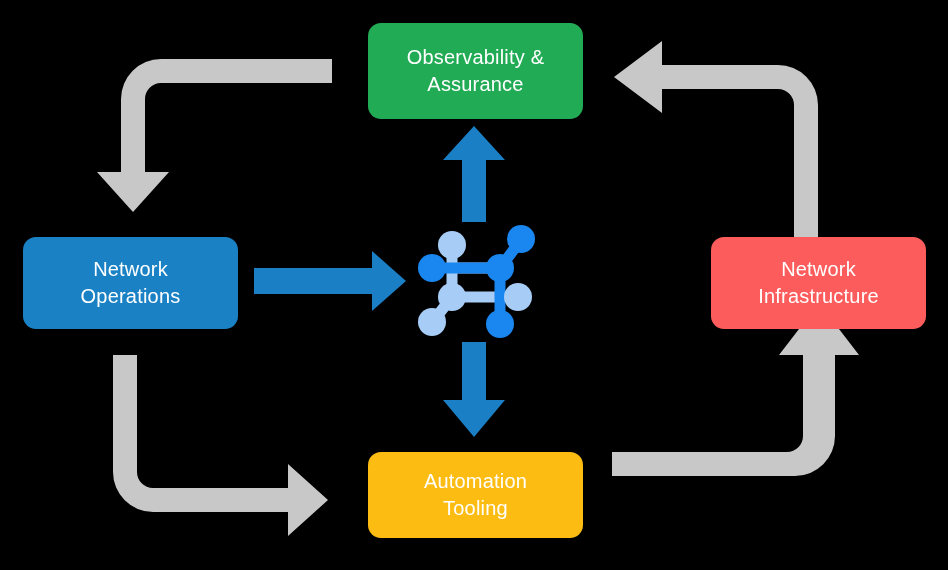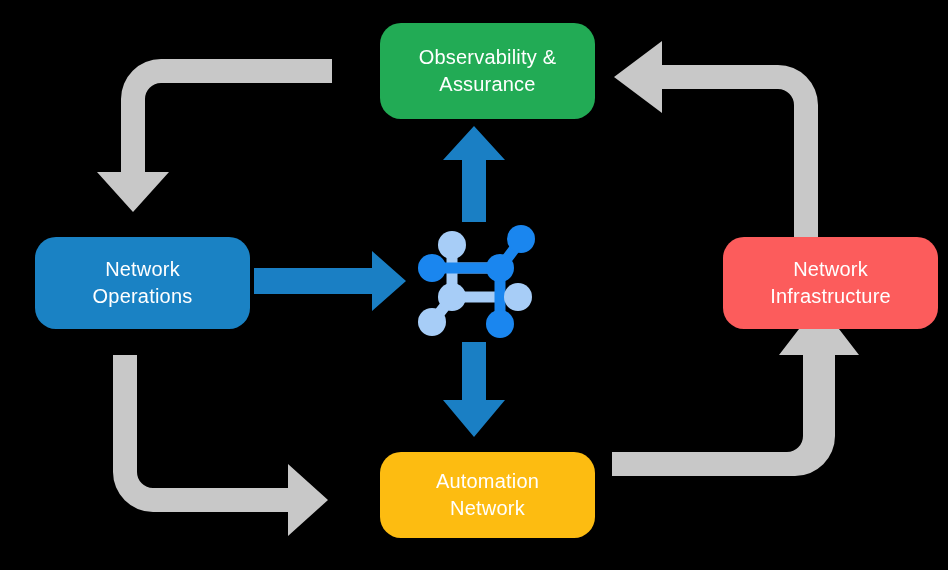--- a/index.html
+++ b/index.html
@@ -12,32 +12,31 @@
   }
   #canvas {
     position: relative;
     width: 948px;
     height: 570px;
     background: #000000;
     overflow: hidden;
   }
   .box {
     position: absolute;
-    border-radius: 21px;
+    border-radius: 13px;
     display: flex;
     align-items: center;
     justify-content: center;
     text-align: center;
     color: #ffffff;
     font-size: 20px;
     line-height: 1.35;
     letter-spacing: 0.2px;
     box-sizing: border-box;
     padding: 4px 10px;
-    margin-left: 12px;
   }
   .box-label {
     display: block;
     white-space: pre-line;
   }
   #box-observability {
     left: 368px; top: 23px; width: 215px; height: 96px;
     background: #22a css;
   }
   #box-observability { background: #22ab55; }
@@ -144,16 +143,16 @@
 Operations</span>
   </div>
 
   <div class="box" id="box-network-infrastructure">
     <span class="box-label">Network
 Infrastructure</span>
   </div>
 
   <div class="box" id="box-automation-tooling">
     <span class="box-label">Automation
-Network</span>
+Tooling</span>
   </div>
 
 </div>
 
 </body></html>

